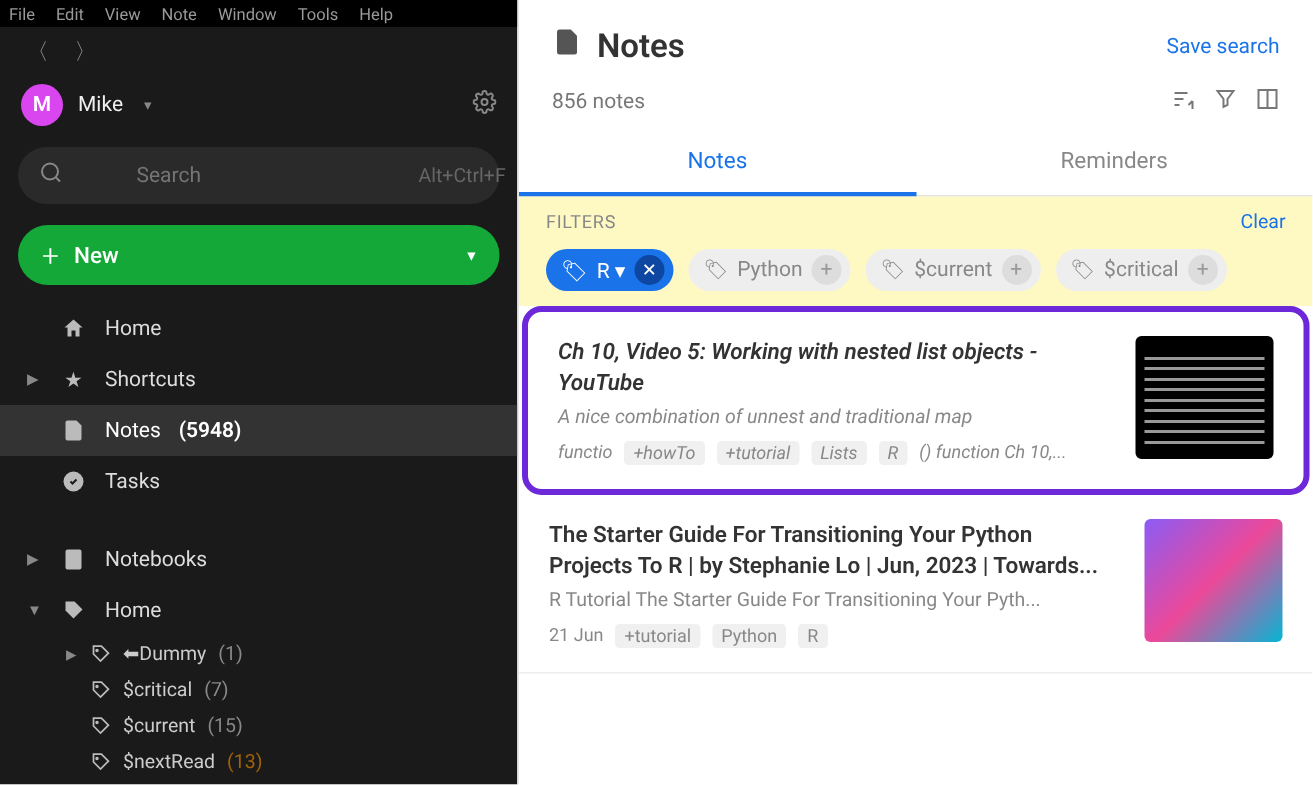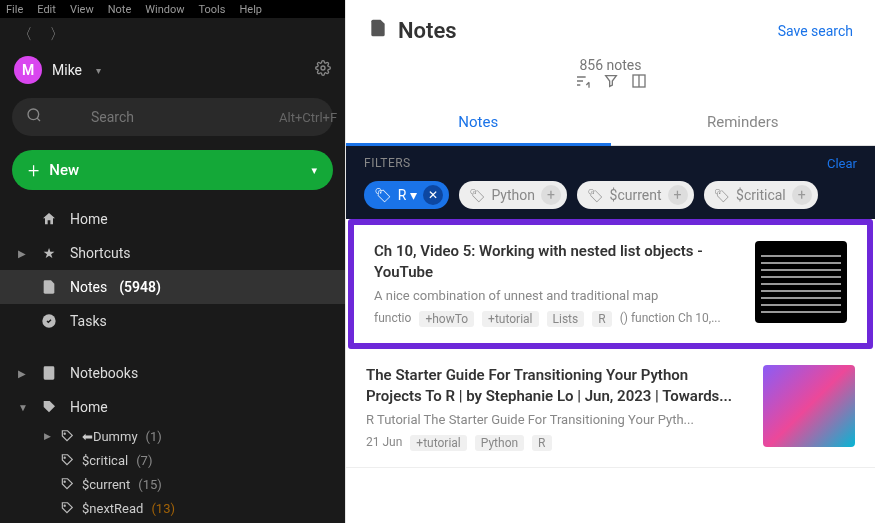--- a/index.html
+++ b/index.html
@@ -30,39 +30,39 @@
 .tree { padding-left: 34px; }
 .tree-item { height: 24px; display: flex; align-items: center; gap: 8px; font-size: 13px; color: #ccc; padding-left: 10px; }
 .tree-item .tcaret { width: 8px; font-size: 9px; color: #888; }
 .tag-ico { width: 14px; height: 14px; }
 
 .main { flex: 1; background: #fff; display: flex; flex-direction: column; border-left: 1px solid #e5e5e5; }
 .hdr { padding: 18px 22px 8px; }
 .hdr-top { display: flex; justify-content: space-between; align-items: center; }
 .title { display: flex; align-items: center; gap: 10px; font-size: 22px; font-weight: 600; color: #333; }
 .save { color: #1a73e8; font-size: 14px; }
-.hdr-sub { display: flex; justify-content: space-between; align-items: center; margin-top: 14px; flex-direction: column; }
+.hdr-sub { display: flex; justify-content: space-between; align-items: center; margin-top: 14px; }
 .count { color: #777; font-size: 14px; }
 .tools { display: flex; gap: 12px; color: #777; }
 .tabs { display: flex; border-bottom: 1px solid #e0e0e0; }
 .tab { flex: 1; text-align: center; padding: 12px 0; font-size: 15px; color: #888; cursor: pointer; }
 .tab.active { color: #1a73e8; border-bottom: 3px solid #1a73e8; margin-bottom: -1px; }
-.filters { padding: 10px 18px; background: #0f172a; }
+.filters { padding: 10px 18px; background: #fef9c3; }
 .filters-hdr { display: flex; justify-content: space-between; font-size: 12px; color: #888; letter-spacing: 0.5px; margin-bottom: 10px; }
 .clear { color: #1a73e8; font-size: 13px; letter-spacing: 0; }
 .chips { display: flex; gap: 10px; flex-wrap: wrap; }
 .chip { height: 28px; border-radius: 14px; display: flex; align-items: center; padding: 0 6px 0 10px; gap: 6px; font-size: 14px; }
 .chip.active { background: #1a73e8; color: #fff; }
 .chip.active .x { width: 20px; height: 20px; border-radius: 50%; background: #0d47a1; display: flex; align-items: center; justify-content: center; font-size: 12px; }
 .chip.inactive { background: #eee; color: #888; }
 .chip.inactive .pl { width: 20px; height: 20px; border-radius: 50%; background: #ddd; display: flex; align-items: center; justify-content: center; font-size: 14px; color: #999; }
 .tagico { font-size: 13px; }
 .notes { flex: 1; overflow-y: auto; }
 .note { padding: 16px 20px; border-bottom: 1px solid #eee; display: flex; gap: 16px; }
-.note.selected { border: 6px solid #6d28d9; border-radius: 3px; margin: 0 2px; }
+.note.selected { border: 4px solid #6d28d9; border-radius: 13px; margin: 0 2px; font-style: italic; }
 .note-body { flex: 1; min-width: 0; }
 .note-title { font-size: 15px; font-weight: 600; color: #333; line-height: 1.4; margin-bottom: 4px; }
 .note-snippet { font-size: 13px; color: #888; line-height: 1.4; margin-bottom: 6px; }
 .note-meta { font-size: 12px; color: #888; display: flex; gap: 8px; flex-wrap: wrap; }
 .note-meta span { white-space: nowrap; }
 .mtag { background: #f0f0f0; padding: 1px 6px; border-radius: 3px; }
 .thumb { width: 92px; height: 82px; background: #000; border-radius: 4px; flex-shrink: 0; position: relative; overflow: hidden; }
 .thumb.code::after { content: ""; position: absolute; top: 14px; left: 6px; right: 6px; bottom: 6px; background: repeating-linear-gradient(#fff 0, #fff 2px, transparent 2px, transparent 7px); opacity: 0.6; }
 .thumb.art { background: linear-gradient(135deg, #8b5cf6, #ec4899, #06b6d4); }
 .svgico { width: 16px; height: 16px; }

